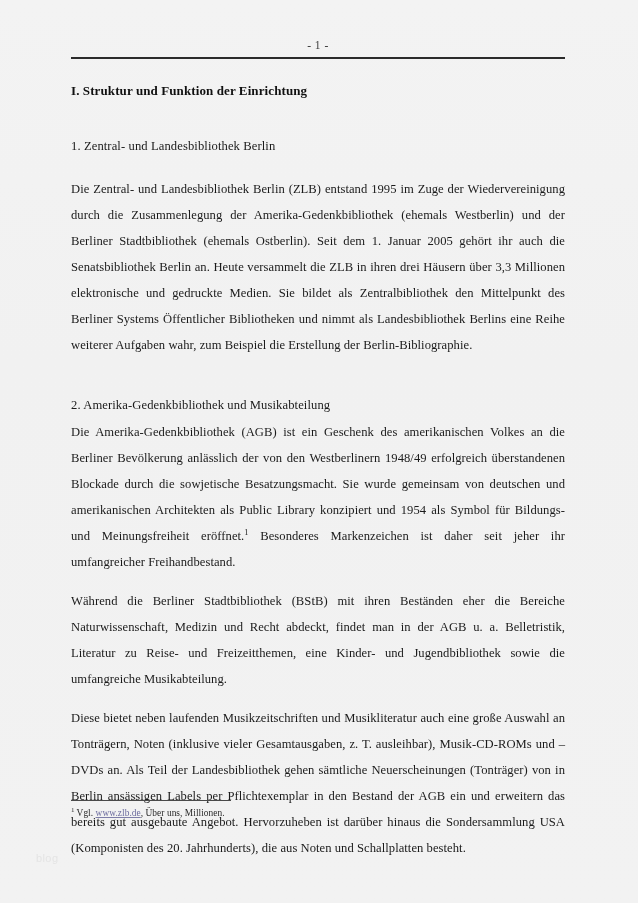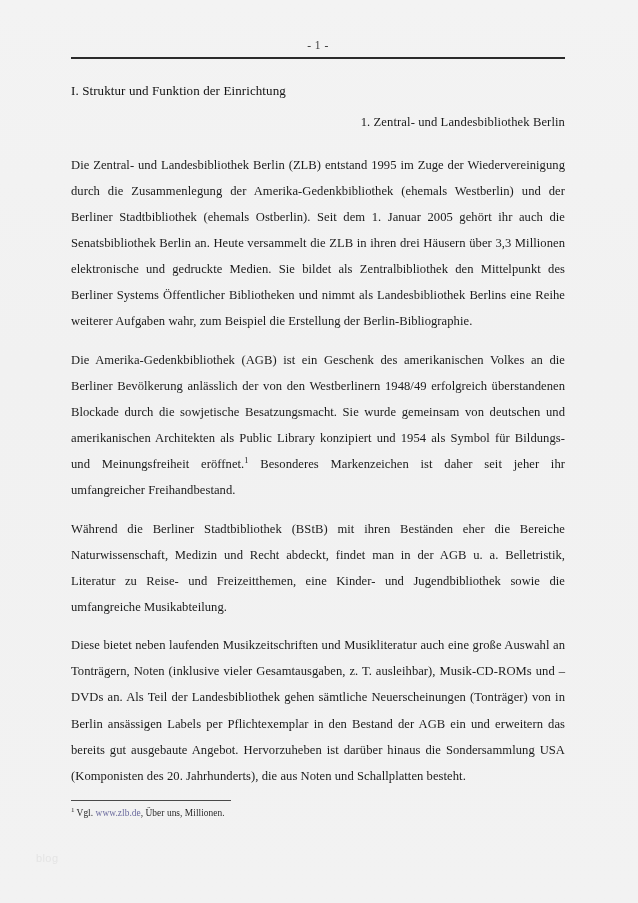--- a/index.html
+++ b/index.html
@@ -46,32 +46,31 @@
     margin-top: 5px;
     border: 0;
     border-top: 2px solid #2b2b2b;
     width: 100%;
     height: 0;
   }
 
   
   .section-title {
     font-size: 13px;
-    font-weight: normal;
+    font-weight: bold;
     color: #111;
     margin-top: 24px;
     letter-spacing: 0.1px;
   }
   .subsection-title {
     font-size: 12.6px;
     font-weight: normal;
     color: #1a1a1a;
-    margin-top: 16px;
+    margin-top: 40px;
     letter-spacing: 0.1px;
-    text-align: right;
   }
 
   
   .para {
     font-size: 12.6px;
     line-height: 2.07;
     text-align: justify;
     text-justify: inter-word;
     color: #1a1a1a;
     margin-top: 6px;
@@ -108,20 +107,21 @@
     letter-spacing: 0.05px;
   }
   .footnote-text sup {
     font-size: 7px;
     vertical-align: super;
     line-height: 0;
     margin-right: 2px;
   }
   .footnote-link {
     color: #6b6b9e;
+    text-decoration: underline;
     text-decoration-color: #7d7da8;
   }
 
   
   .watermark {
     position: absolute;
     left: 36px;
     top: 852px;
     font-size: 11px;
     font-family: "Liberation Sans", sans-serif;
@@ -141,20 +141,21 @@
       <div class="page-number">- 1 -</div>
       <hr class="header-rule">
     </div>
 
     <div class="section-title">I. Struktur und Funktion der Einrichtung</div>
 
     <div class="subsection-title">1. Zentral- und Landesbibliothek Berlin</div>
 
     <p class="para first-body">Die Zentral- und Landesbibliothek Berlin (ZLB) entstand 1995 im Zuge der Wiedervereinigung durch die Zusammenlegung der Amerika-Gedenkbibliothek (ehemals Westberlin) und der Berliner Stadtbibliothek (ehemals Ostberlin). Seit dem 1. Januar 2005 gehört ihr auch die Senatsbibliothek Berlin an. Heute versammelt die ZLB in ihren drei Häusern über 3,3 Millionen elektronische und gedruckte Medien. Sie bildet als Zentralbibliothek den Mittelpunkt des Berliner Systems Öffentlicher Bibliotheken und nimmt als Landesbibliothek Berlins eine Reihe weiterer Aufgaben wahr, zum Beispiel die Erstellung der Berlin-Bibliographie.</p>
 
+    <div class="subsection-title">2. Amerika-Gedenkbibliothek und Musikabteilung</div>
 
     <p class="para"><span>Die Amerika-Gedenkbibliothek (AGB) ist ein Geschenk des amerikanischen Volkes an die Berliner Bevölkerung anlässlich der von den Westberlinern 1948/49 erfolgreich überstandenen Blockade durch die sowjetische Besatzungsmacht. Sie wurde gemeinsam von deutschen und amerikanischen Architekten als Public Library konzipiert und 1954 als Symbol für Bildungs- und Meinungsfreiheit eröffnet.</span><sup class="fn-marker">1</sup><span> Besonderes Markenzeichen ist daher seit jeher ihr umfangreicher Freihandbestand.</span></p>
 
     <p class="para">Während die Berliner Stadtbibliothek (BStB) mit ihren Beständen eher die Bereiche Naturwissenschaft, Medizin und Recht abdeckt, findet man in der AGB u. a. Belletristik, Literatur zu Reise- und Freizeitthemen, eine Kinder- und Jugendbibliothek sowie die umfangreiche Musikabteilung.</p>
 
     <p class="para">Diese bietet neben laufenden Musikzeitschriften und Musikliteratur auch eine große Auswahl an Tonträgern, Noten (inklusive vieler Gesamtausgaben, z. T. ausleihbar), Musik-CD-ROMs und –DVDs an. Als Teil der Landesbibliothek gehen sämtliche Neuerscheinungen (Tonträger) von in Berlin ansässigen Labels per Pflichtexemplar in den Bestand der AGB ein und erweitern das bereits gut ausgebaute Angebot. Hervorzuheben ist darüber hinaus die Sondersammlung USA (Komponisten des 20. Jahrhunderts), die aus Noten und Schallplatten besteht.</p>
 
     <div class="footnote-area">
       <hr class="footnote-rule">
       <div class="footnote-text"><sup>1</sup><span>Vgl. </span><span class="footnote-link">www.zlb.de</span><span>, Über uns, Millionen.</span></div>

